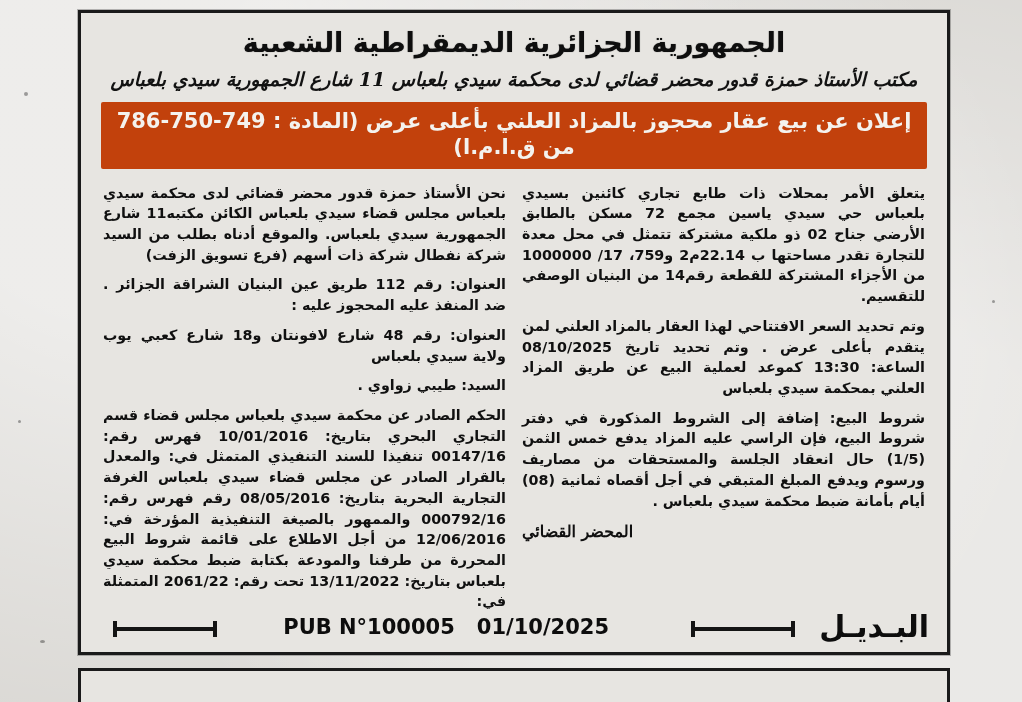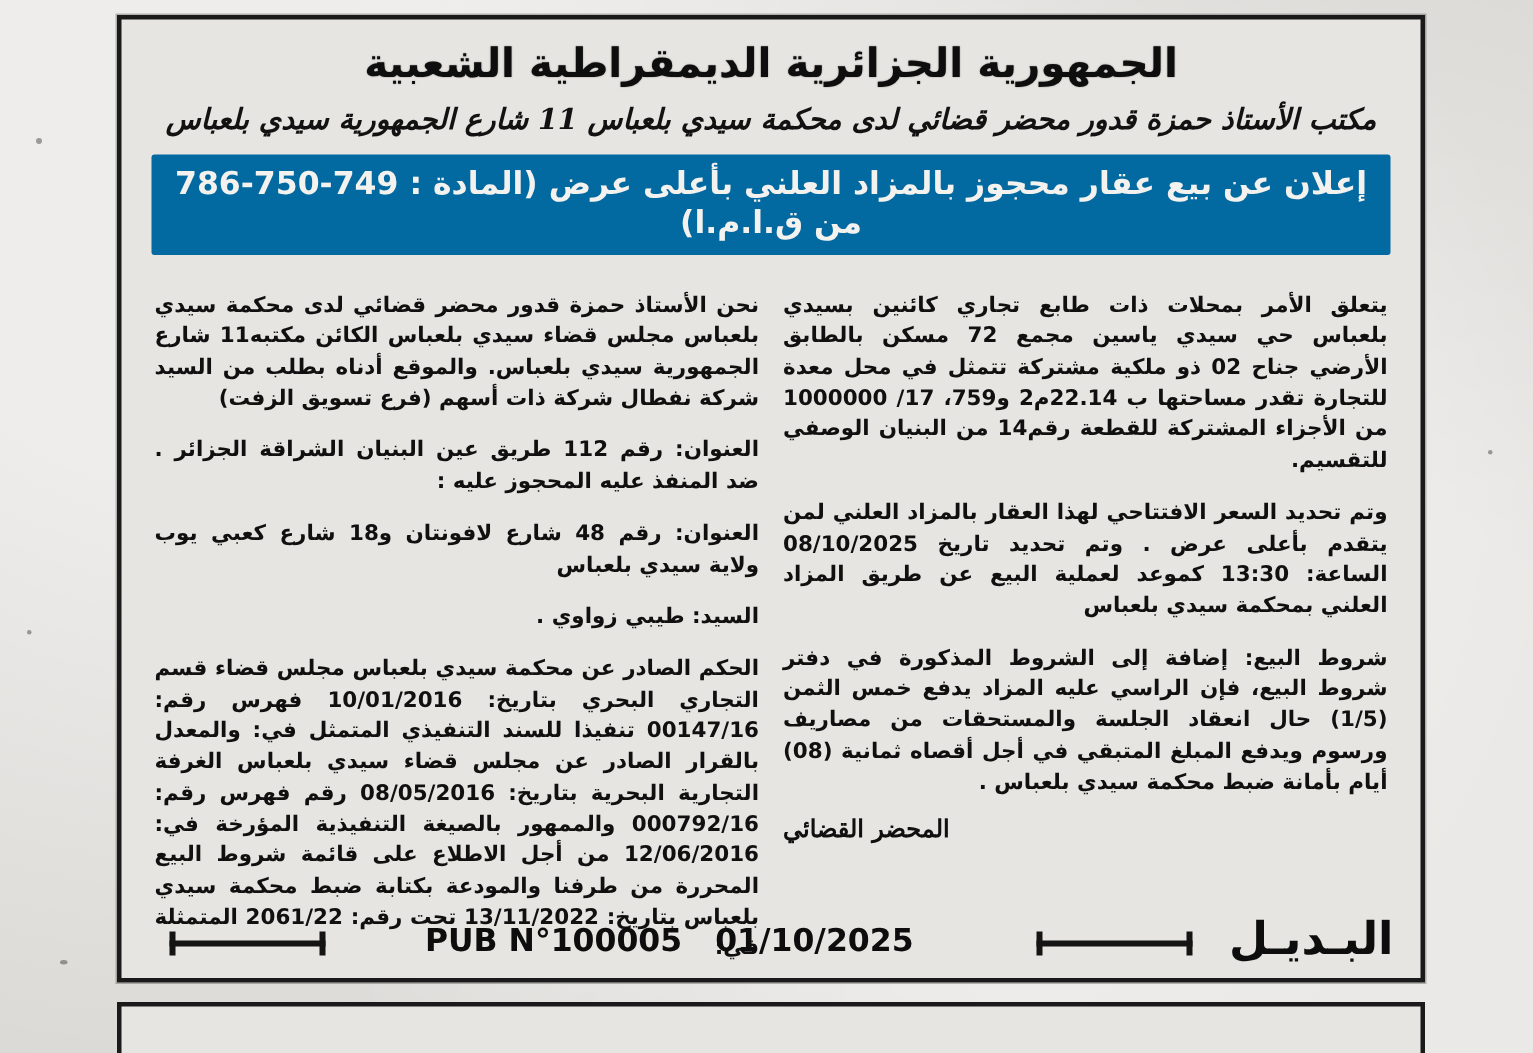--- a/index.html
+++ b/index.html
@@ -72,21 +72,21 @@
     font-family: "DejaVu Serif", serif;
     font-weight: bold;
     font-style: italic;
     font-size: 19px;
     color: #121212;
     margin: 2px 0 12px 0;
   }
   .hdr-banner {
     position: relative;
     margin: 2px 6px 10px 6px;
-    background: #0369a1;
+    background: #c2410c;
     color: #f4f2ee;
     text-align: center;
     font-weight: bold;
     font-size: 21px;
     padding: 6px 8px 8px 8px;
     border-radius: 2px;
     line-height: 1.25;
   }
 
   
@@ -100,21 +100,21 @@
   .col {
     flex: 1 1 50%;
     font-weight: bold;
     font-size: 14.3px;
     line-height: 1.45;
     color: #101010;
     text-align: justify;
     font-family: "DejaVu Sans", "Liberation Sans", sans-serif;
   }
   .col p {
-    margin: 14px 0 9px 0;
+    margin: 4px 0 9px 0;
   }
   .col-right { direction: rtl; }
   .col-left  { direction: rtl; }
   .sig {
     text-align: left;
     font-family: "DejaVu Serif", serif;
     font-weight: bold;
     font-size: 16px;
     margin-top: 4px;
   }

